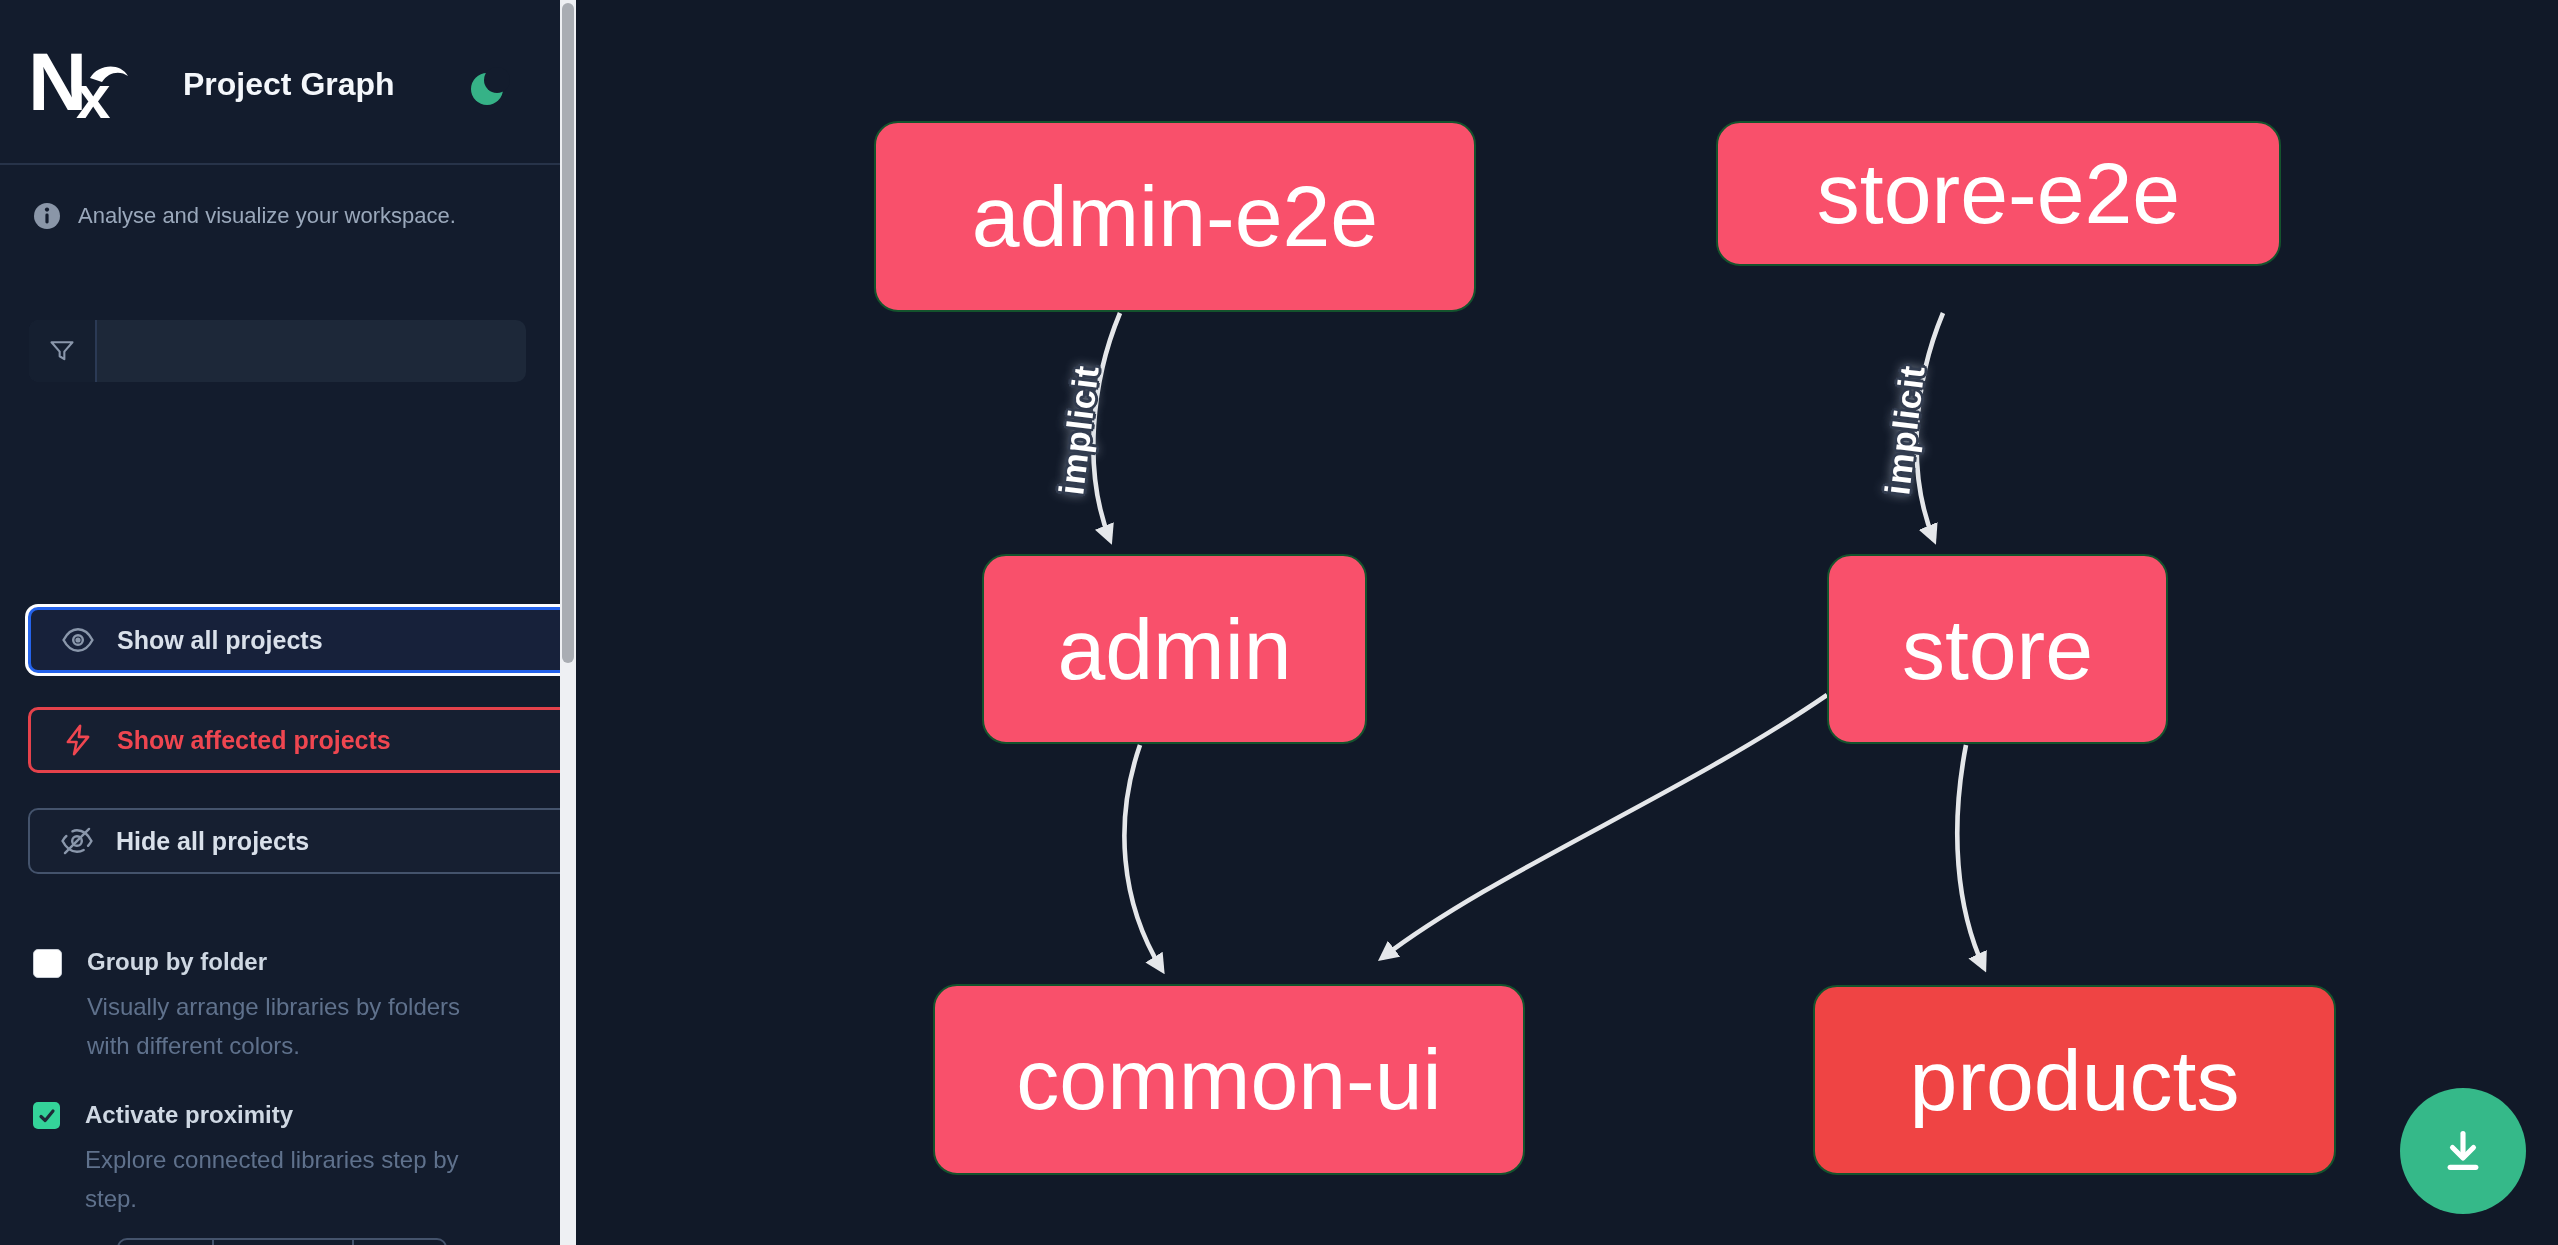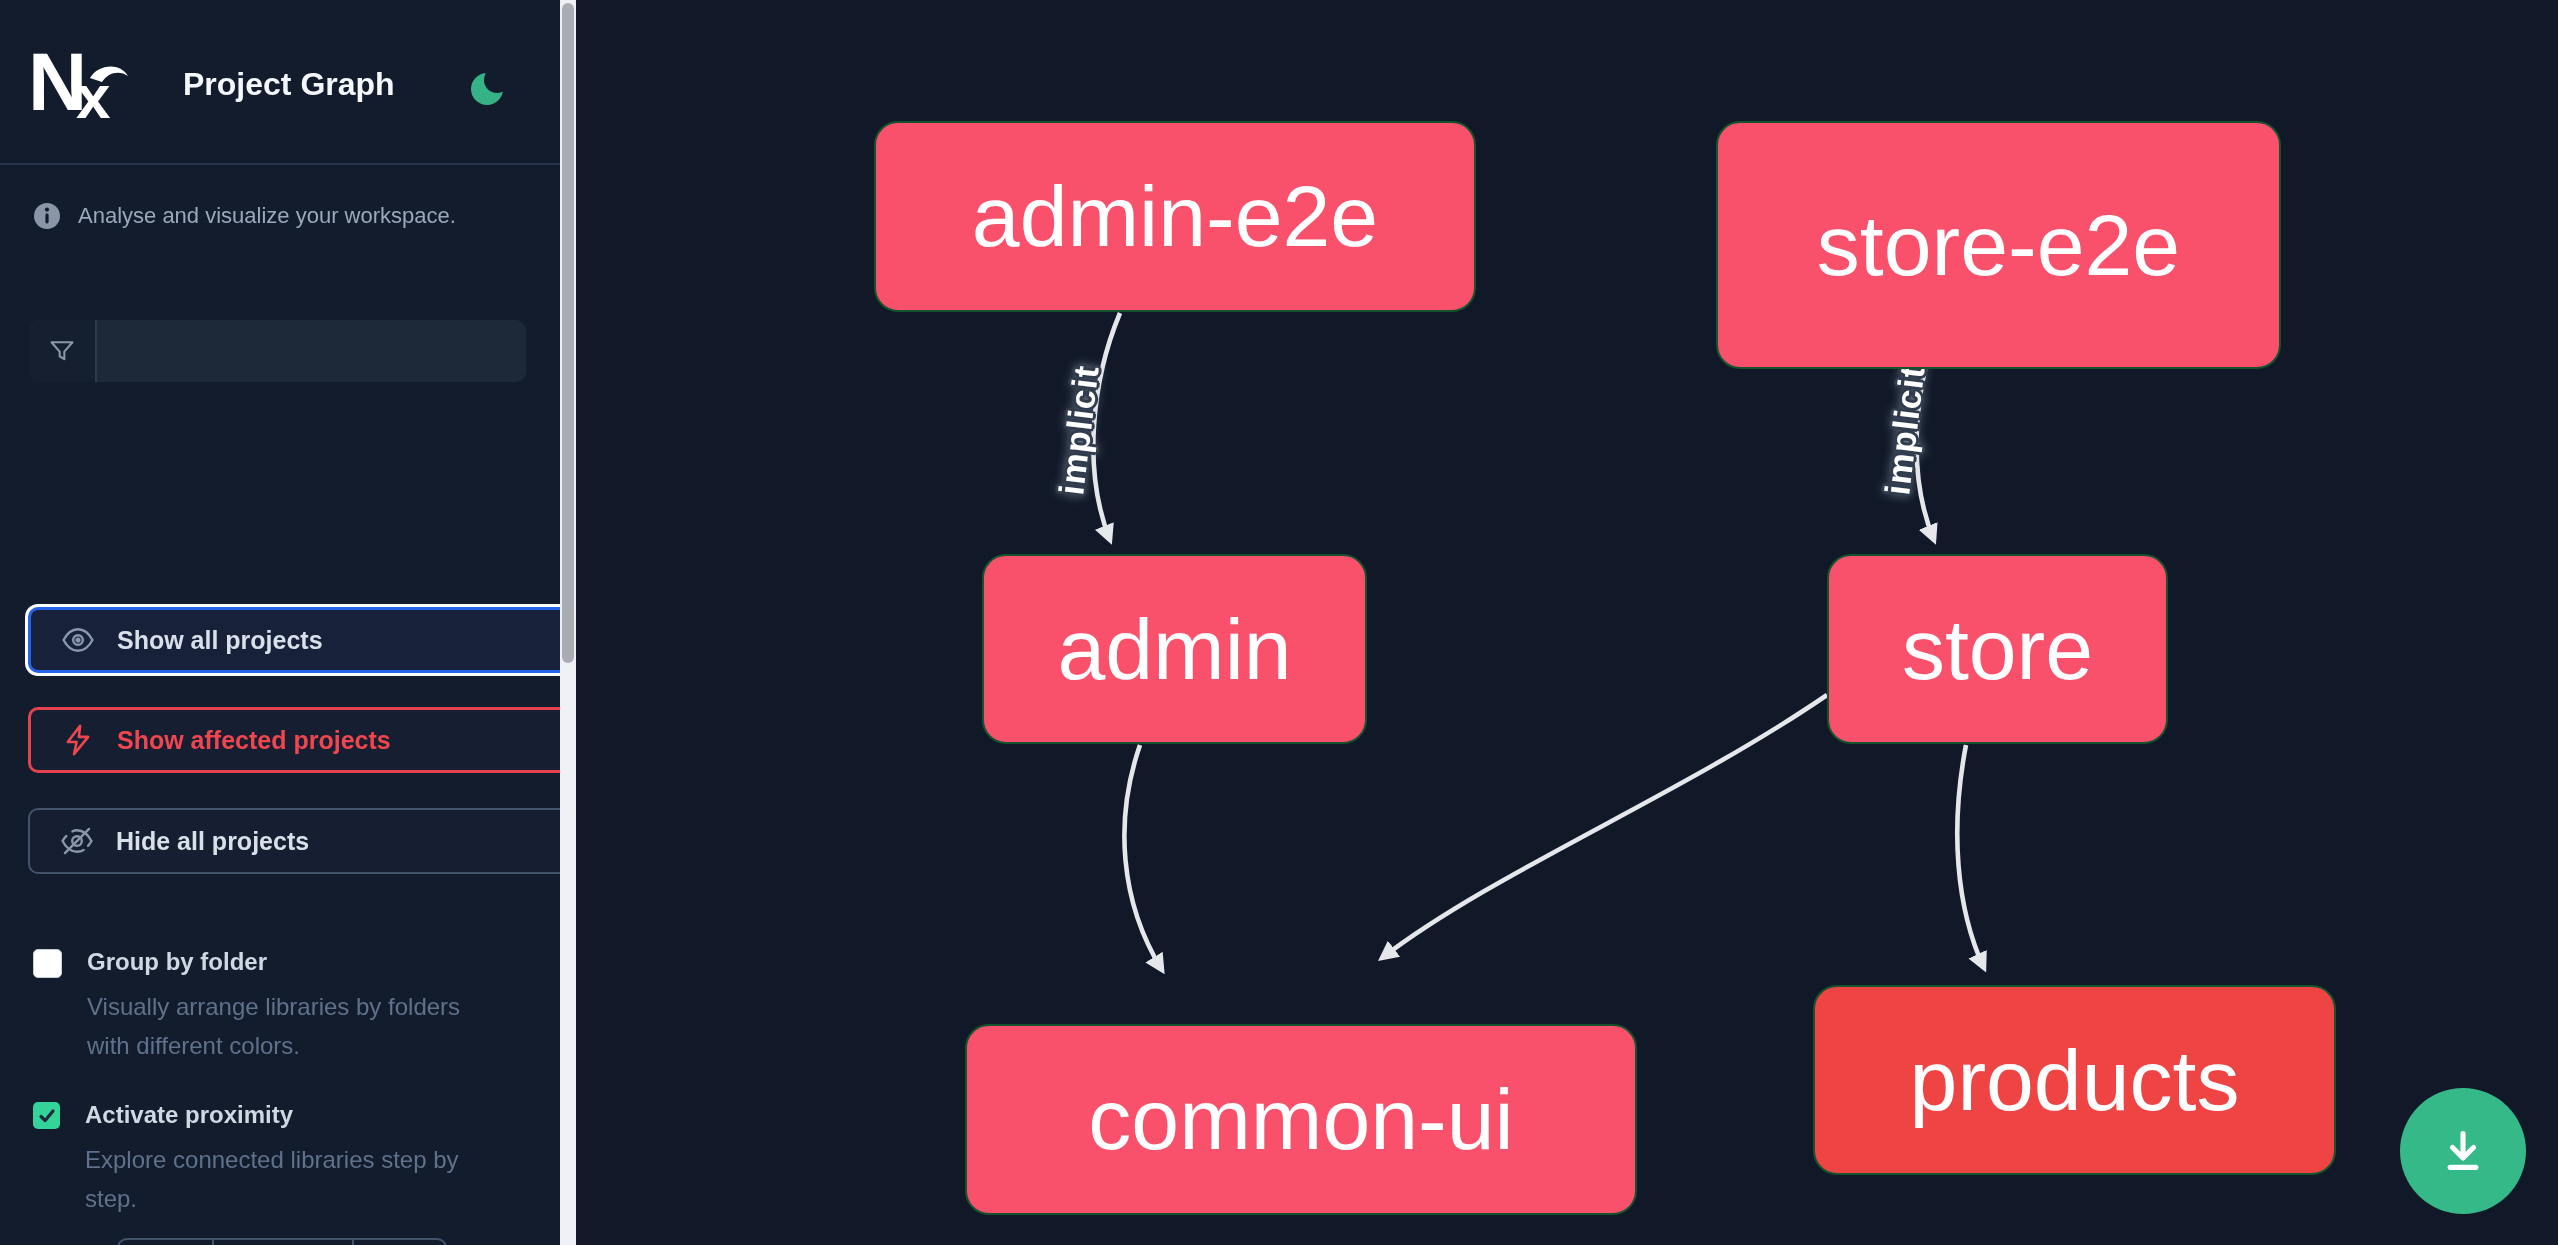--- a/index.html
+++ b/index.html
@@ -53,24 +53,24 @@
   .sb-scroll-thumb{position:absolute;left:2px;top:3px;width:12px;height:660px;border-radius:7px;background:#a9adb3;}
 
   
   .canvas{position:absolute;left:576px;top:0;width:1982px;height:1245px;background:#111928;}
   .edges{position:absolute;left:0;top:0;}
   .node{position:absolute;border:2px solid #14532d;border-radius:24px;box-sizing:border-box;
     display:flex;align-items:center;justify-content:center;color:#fff;font-size:86px;cursor:pointer;}
   .node-affected{background:#f9506b;}
   .node-default{background:#ef4444;}
   .n-admin-e2e{left:298px;top:121px;width:602px;height:191px;}
-  .n-store-e2e{left:1140px;top:121px;width:565px;height:248px;}
+  .n-store-e2e{left:1140px;top:121px;width:565px;height:145px;}
   .n-admin{left:406px;top:554px;width:385px;height:190px;}
   .n-store{left:1251px;top:554px;width:341px;height:190px;}
-  .n-common-ui{left:357px;top:1024px;width:672px;height:191px;margin-left:32px;}
+  .n-common-ui{left:357px;top:984px;width:592px;height:191px;}
   .n-products{left:1237px;top:985px;width:523px;height:190px;}
 
   .edge-label{position:absolute;width:220px;text-align:center;color:#ffffff;font-size:35px;
     font-weight:700;letter-spacing:1px;
     text-shadow:-3px 0 0 #323c4f,3px 0 0 #323c4f,0 -3px 0 #323c4f,0 3px 0 #323c4f,
       -2px -2px 0 #323c4f,2px 2px 0 #323c4f,-2px 2px 0 #323c4f,2px -2px 0 #323c4f,0 0 12px #cbd5e1;}
   .el-1{left:393px;top:410px;transform:rotate(-83deg);}
   .el-2{left:1219px;top:410px;transform:rotate(-83deg);}
 
   .fab{position:absolute;left:2400px;top:1088px;width:126px;height:126px;border-radius:50%;

